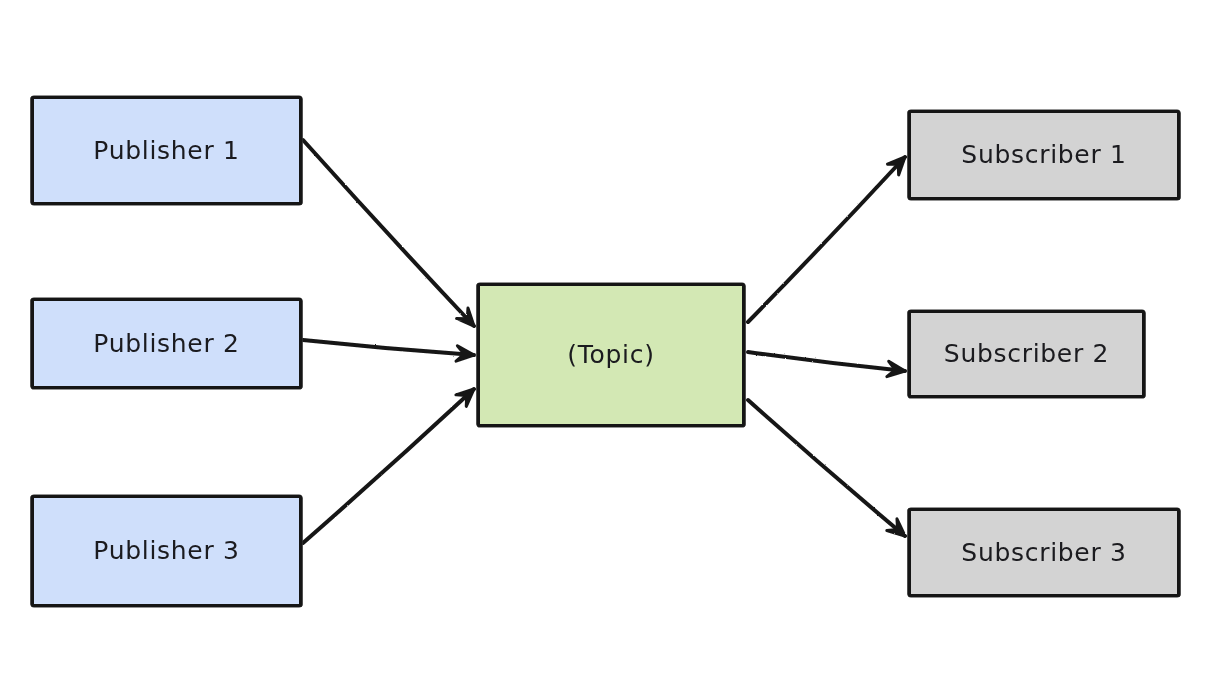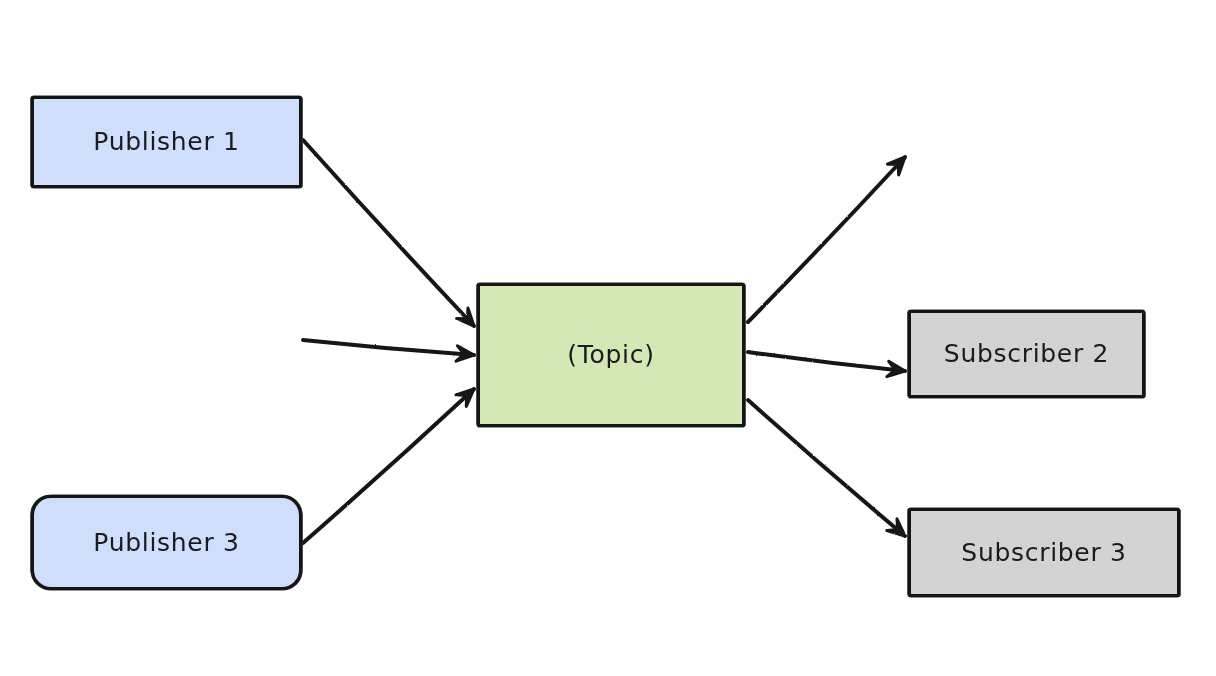--- a/index.html
+++ b/index.html
@@ -88,33 +88,39 @@
         <path d="M 474 389 L 466.2931992808769 406.366785041444 L 466.658389027975 395.61174321457224 L 455.92394001669413 394.85286728705927 Z" stroke-width="3" stroke-linejoin="round"></path>
         <path d="M 748 322 Q 827.6591217578028 240.6029219150003 905 157" fill="none"></path>
         <path d="M 905 157 L 898.6537412496643 174.90879671764097 L 898.189457174873 164.1575768544328 L 887.4284459382328 164.22775814858184 Z" stroke-width="3" stroke-linejoin="round"></path>
         <path d="M 748 352 Q 826.307771960026 363.08841064610124 905 371" fill="none"></path>
         <path d="M 905 371 L 886.8461746626883 376.6070157501456 L 895.1915642603249 369.8129918531603 L 888.7077707386143 361.2243534385471 Z" stroke-width="3" stroke-linejoin="round"></path>
         <path d="M 748 400 Q 825.4524044272957 469.2093566537835 905 536" fill="none"></path>
         <path d="M 905 536 L 886.8144085091084 530.4968861426996 L 897.5322226628866 529.5310973385515 L 896.9596495861488 518.7851004875869 Z" stroke-width="3" stroke-linejoin="round"></path>
       </g>
   </svg>
 
-  <div class="node node-publisher" style="left: 31px; top: 96px; width: 271px; height: 92px;">
+  <div class="node node-publisher" style="left: 31px; top: 96px; width: 271px; height: 109px;">
     <span class="label">Publisher 1</span>
   </div>
 
+  <div class="node node-publisher" style="left: 31px; top: 298px; width: 271px; height: 91px;">
+    <span class="label">Publisher 2</span>
+  </div>
 
-  <div class="node node-publisher" style="left: 31px; top: 495px; width: 271px; height: 95px; border-radius: 20px;">
+  <div class="node node-publisher" style="left: 31px; top: 495px; width: 271px; height: 112px;">
     <span class="label">Publisher 3</span>
   </div>
 
   <div class="node node-channel" style="left: 477px; top: 283px; width: 268px; height: 144px;">
     <span class="label">(Topic)</span>
   </div>
 
+  <div class="node node-subscriber" style="left: 908px; top: 110px; width: 272px; height: 90px;">
+    <span class="label">Subscriber 1</span>
+  </div>
 
   <div class="node node-subscriber" style="left: 908px; top: 310px; width: 237px; height: 88px;">
     <span class="label">Subscriber 2</span>
   </div>
 
   <div class="node node-subscriber" style="left: 908px; top: 508px; width: 272px; height: 89px; text-align: right;">
     <span class="label">Subscriber 3</span>
   </div>
 
 </div>

